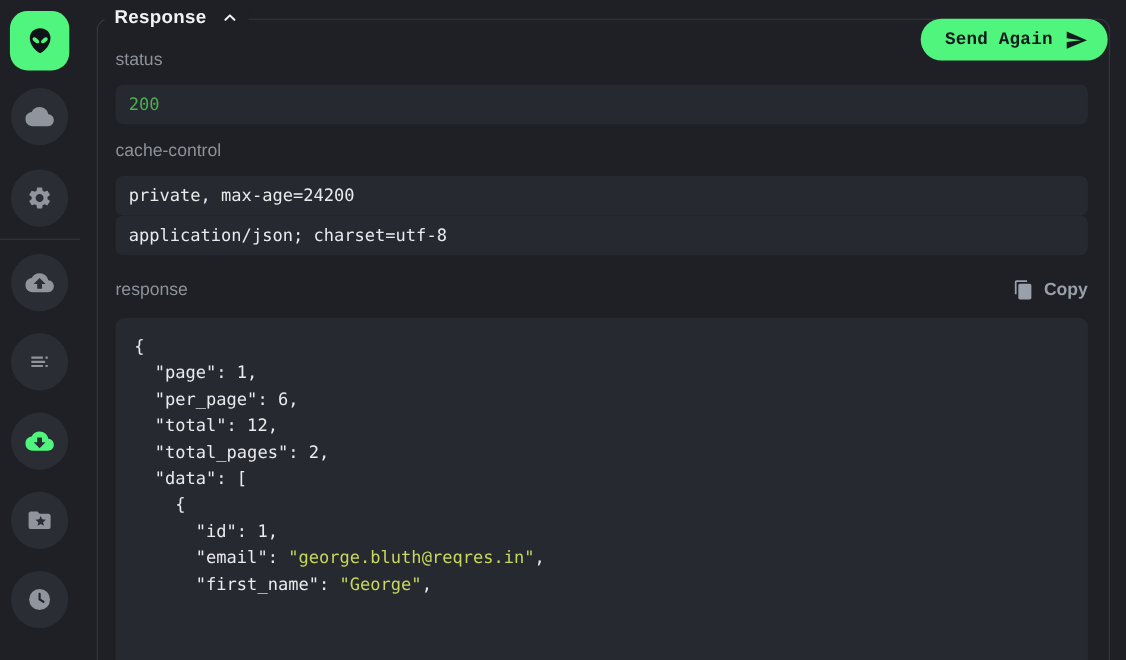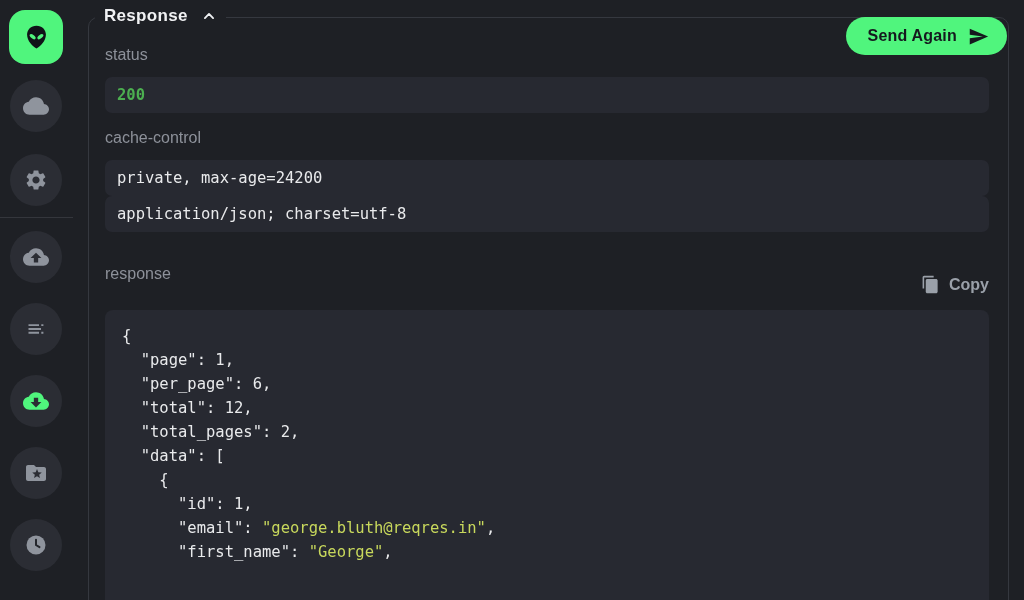--- a/index.html
+++ b/index.html
@@ -54,40 +54,40 @@
   }
   .legend {
     position:absolute; top:-12px; left:6px; background:var(--page-bg);
     padding:0 9px; display:flex; align-items:center; gap:13px; cursor:pointer;
   }
   .legend .title { font-size:17px; font-weight:800; color:#f1f2f4; letter-spacing:.3px; }
 
   .send-btn {
     position:absolute; top:-1px; right:1px; height:38px; border:none;
     border-radius:20px; background:var(--accent); color:#15181e;
-    font-family:Liberation Sans, sans-serif; font-size:16px; font-weight:800; letter-spacing:.2px;
+    font-family:Liberation Mono, monospace; font-size:16px; font-weight:800; letter-spacing:.2px;
     display:flex; align-items:center; gap:11px; padding:0 18px 0 22px; cursor:pointer;
   }
 
   .content { position:absolute; inset:0; padding:0 19px 0 16px; }
   .field-label { font-size:16px; color:var(--label-gray); margin:16px 0 13px; line-height:18px; }
   .field-label.first { margin-top:28px; }
   .field-box {
     height:36px; background:var(--box-bg); border-radius:7px;
     font-family:"DejaVu Sans Mono", monospace; font-size:15.5px; color:#e9eaec;
     line-height:36px; padding:0 12px; white-space:pre; overflow:hidden;
   }
-  .val-status { color:var(--status-green);font-weight:bold; }
+  .val-status { color:var(--status-green); }
 
   .response-row { display:flex; justify-content:space-between; align-items:center; margin-top:22px; }
   .response-label { font-size:16px; color:var(--label-gray); }
   .copy-btn {
     display:flex; align-items:center; gap:9px; background:none; border:none;
     color:#9aa0a9; font-family:inherit; font-size:16px; font-weight:700;
-    cursor:pointer; padding:0;margin-top:21px;
+    cursor:pointer; padding:0;
   }
 
   .response-box {
     margin-top:16px; background:var(--box-bg); border-radius:8px; height:480px;
     padding:14px 12px 0 17px; overflow:hidden;
     font-family:"DejaVu Sans Mono", monospace; font-size:15.5px; color:#e9eaec;
   }
   .code-line { white-space:pre; line-height:24px; }
   .seg-string { color:var(--string-green); }
 </style>

